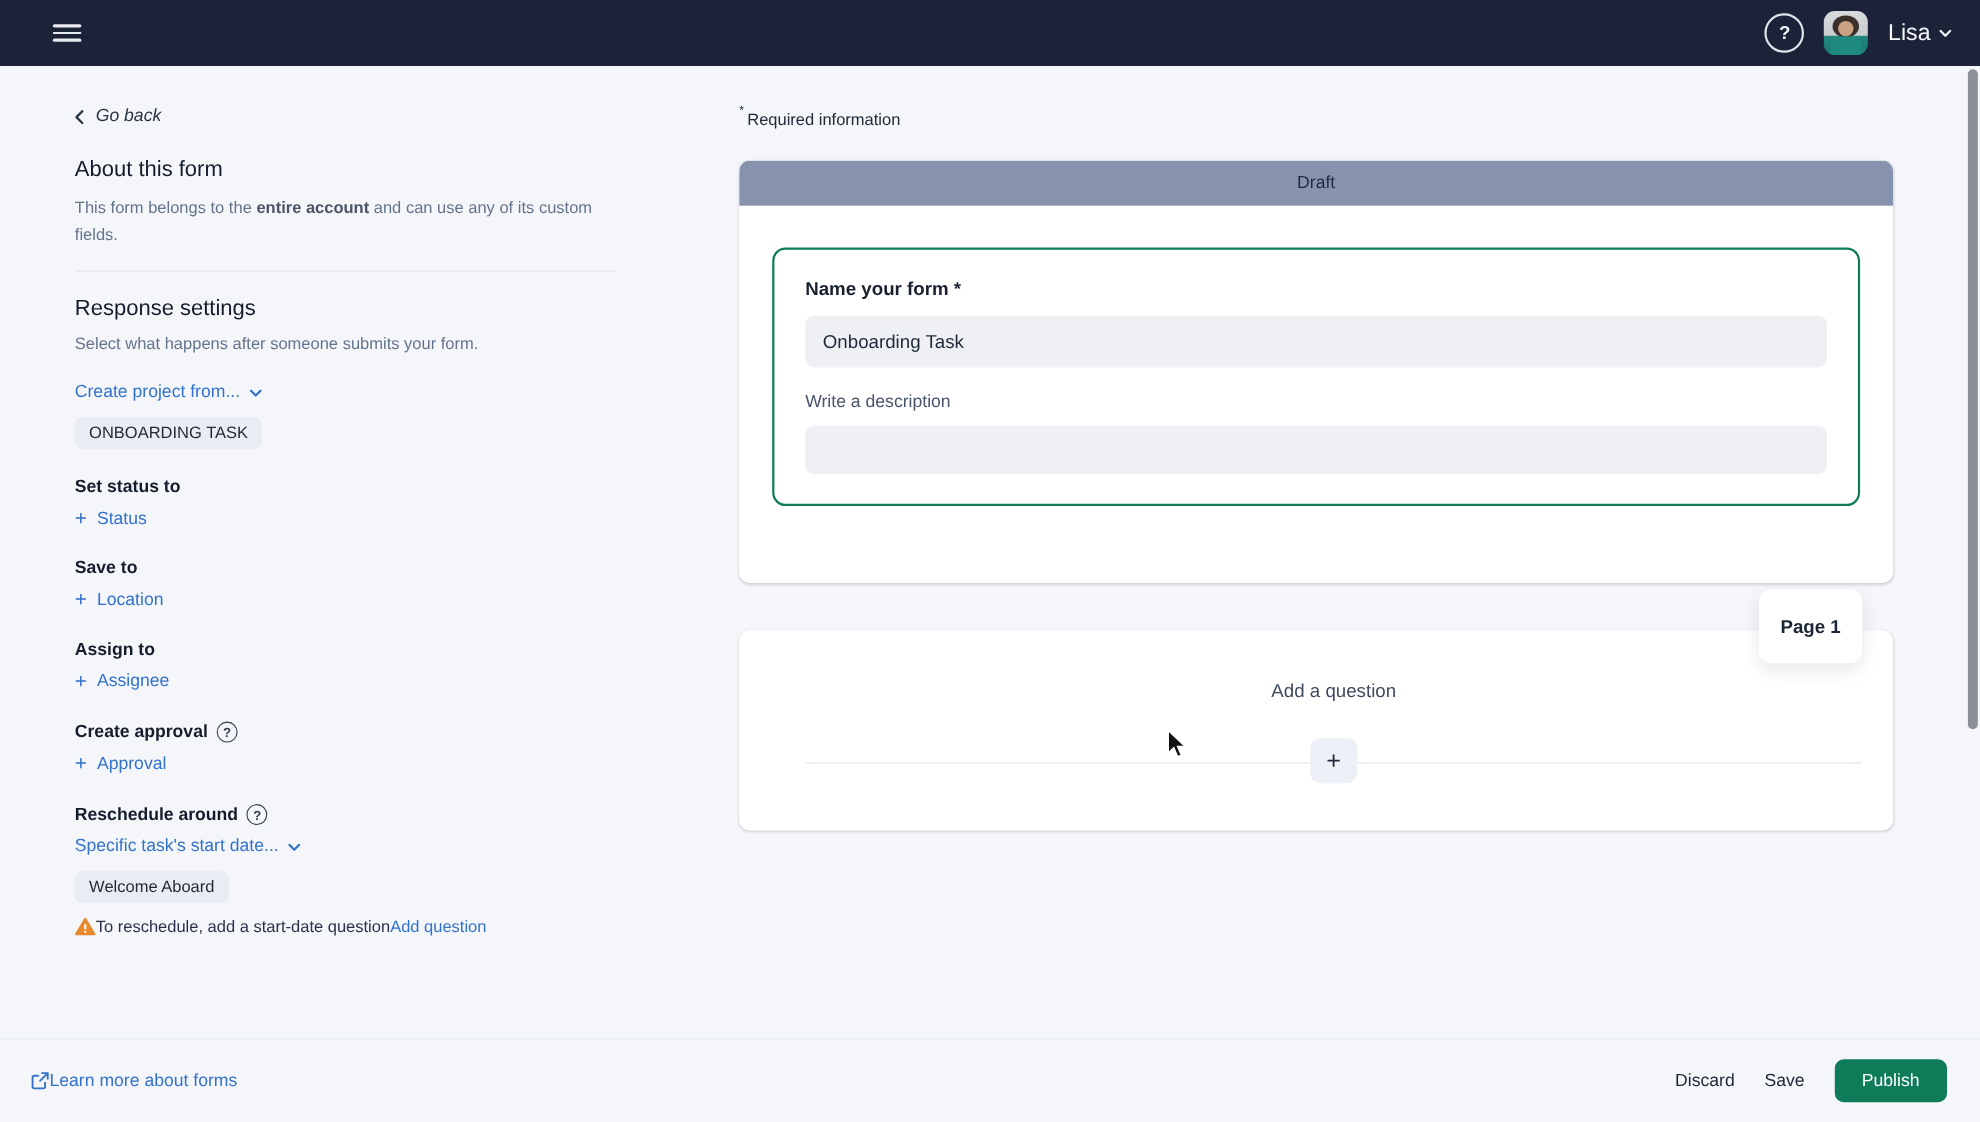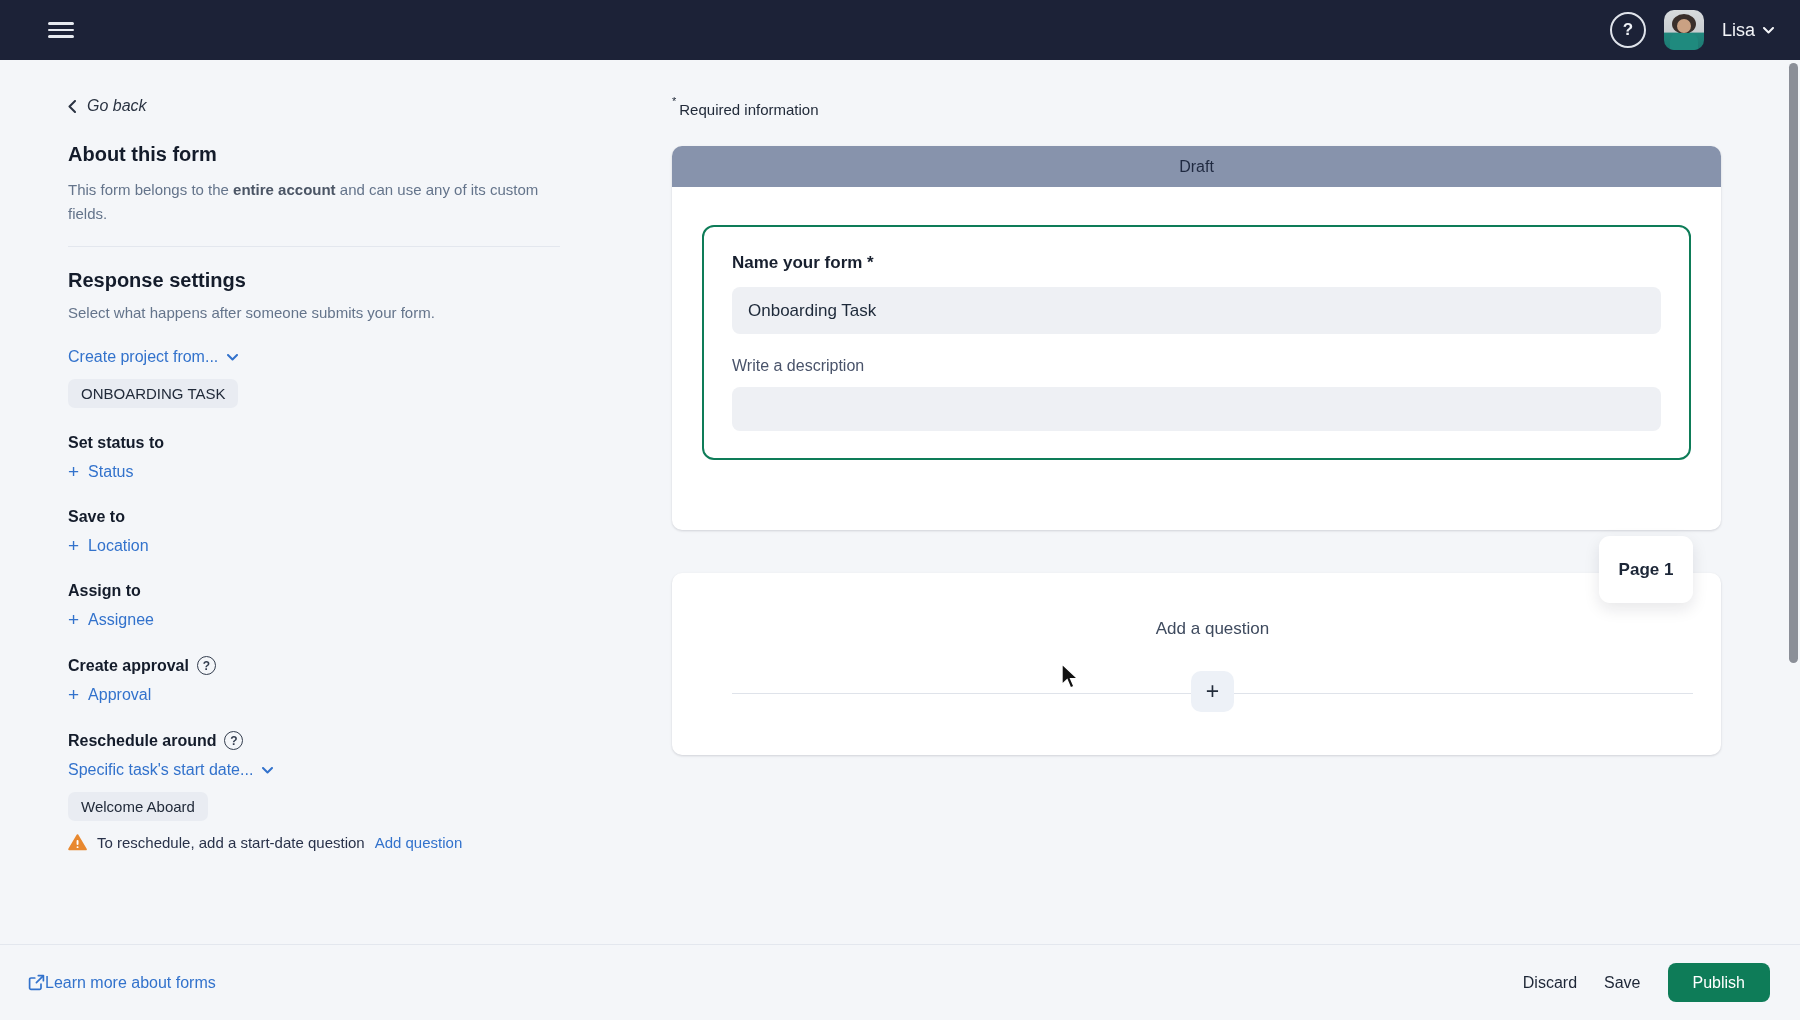--- a/index.html
+++ b/index.html
@@ -15,42 +15,42 @@
   
   .topbar{position:absolute;left:0;top:0;width:1800px;height:60px;background:var(--topbar);display:flex;align-items:center;justify-content:space-between;padding:0 26px 0 48px;z-index:30;}
   .hamburger{width:26px;height:16px;display:flex;flex-direction:column;justify-content:space-between;cursor:pointer;}
   .hamburger span{display:block;height:2.6px;background:#e7eaf0;border-radius:2px;}
   .topbar-right{display:flex;align-items:center;gap:18px;}
   .help-btn{width:36px;height:36px;border-radius:50%;border:2px solid #dfe3ea;color:#eef1f6;display:flex;align-items:center;justify-content:center;font-size:17px;font-weight:700;cursor:pointer;}
   .avatar{width:40px;height:40px;border-radius:10px;background:linear-gradient(180deg,#d8dbdd 0%,#c9cdd0 55%,#21867c 58%,#1d7a72 100%);position:relative;overflow:hidden;cursor:pointer;}
   .avatar .hair{position:absolute;left:8px;top:4px;width:24px;height:20px;border-radius:50%;background:#3a2f2b;}
   .avatar .face{position:absolute;left:13px;top:9px;width:14px;height:14px;border-radius:50%;background:#caa183;}
   .avatar .torso{position:absolute;left:6px;top:23px;width:28px;height:17px;border-radius:8px 8px 0 0;background:#1f8a7e;}
-  .user-menu{display:flex;align-items:center;gap:8px;color:#f3f5f8;font-size:18px;cursor:pointer;}
+  .user-menu{display:flex;align-items:center;gap:8px;color:#f3f5f8;font-size:21px;cursor:pointer;}
   .chev-down{width:11px;height:7px;}
   .chev-down polyline,.chev-left polyline{fill:none;stroke:currentColor;stroke-width:2;stroke-linecap:round;stroke-linejoin:round;}
 
   
   .sidebar{position:absolute;left:68px;top:97px;width:492px;}
   .goback{display:flex;align-items:center;gap:11px;font-size:16px;color:#2a3342;cursor:pointer;font-style:italic;}
   .chev-left{width:8px;height:13px;color:#2a3342;}
-  .side-h1{font-size:20px;font-weight:700;color:#141c2b;margin-top:28px;}
+  .side-h1{font-size:20px;font-weight:400;color:#141c2b;margin-top:28px;}
   .side-p{font-size:15px;line-height:24px;color:var(--gray);margin-top:12px;}
   .side-p b{color:#4b5565;font-weight:700;}
   .side-divider{border:none;border-top:1px solid var(--border);margin:20px 0 0;}
   .side-h1.second{margin-top:22px;}
   .side-sub{font-size:15px;color:var(--gray);margin-top:12px;}
   .dd-link{display:inline-flex;align-items:center;gap:9px;color:var(--blue);font-size:16px;margin-top:27px;cursor:pointer;}
   .dd-link .chev-down{color:var(--blue);}
   .chip{display:inline-block;background:var(--chipbg);color:#222b3a;font-size:15px;padding:6px 13px;border-radius:7px;margin-top:13px;}
   .group-h{font-size:16px;font-weight:700;color:#141c2b;margin-top:26px;display:flex;align-items:center;gap:8px;text-align:right;}
   .action-link{display:inline-flex;align-items:center;gap:9px;color:var(--blue);font-size:16px;margin-top:11px;cursor:pointer;}
   .plus-glyph{font-size:19px;line-height:14px;font-weight:400;}
   .help-circle{width:19px;height:19px;border-radius:50%;border:1.6px solid #333d4e;color:#333d4e;font-size:12px;font-weight:700;display:inline-flex;align-items:center;justify-content:center;cursor:pointer;}
-  .warn-row{display:flex;align-items:center;gap:10px;margin-top:13px;font-size:15px;color:#29324a;}
+  .warn-row{display:flex;align-items:center;margin-top:13px;font-size:15px;color:#29324a;}
   .warn-row a{color:var(--blue);text-decoration:none;cursor:pointer;}
   .warn-icon{width:19px;height:17px;flex:0 0 auto;}
 
   
   .main{position:absolute;left:672px;top:99px;width:1049px;}
   .required-note{font-size:15px;color:#222b3a;}
   .required-note sup{font-size:11px;top:-4px;position:relative;margin-right:3px;}
   .card{background:var(--card);border-radius:10px;box-shadow:0 1px 3px rgba(16,24,40,.10),0 1px 2px rgba(16,24,40,.06);}
   .card1{margin-top:28px;overflow:hidden;}
   .draft-banner{height:41px;background:var(--banner);display:flex;align-items:center;justify-content:center;font-size:16px;color:#1f2940;}

